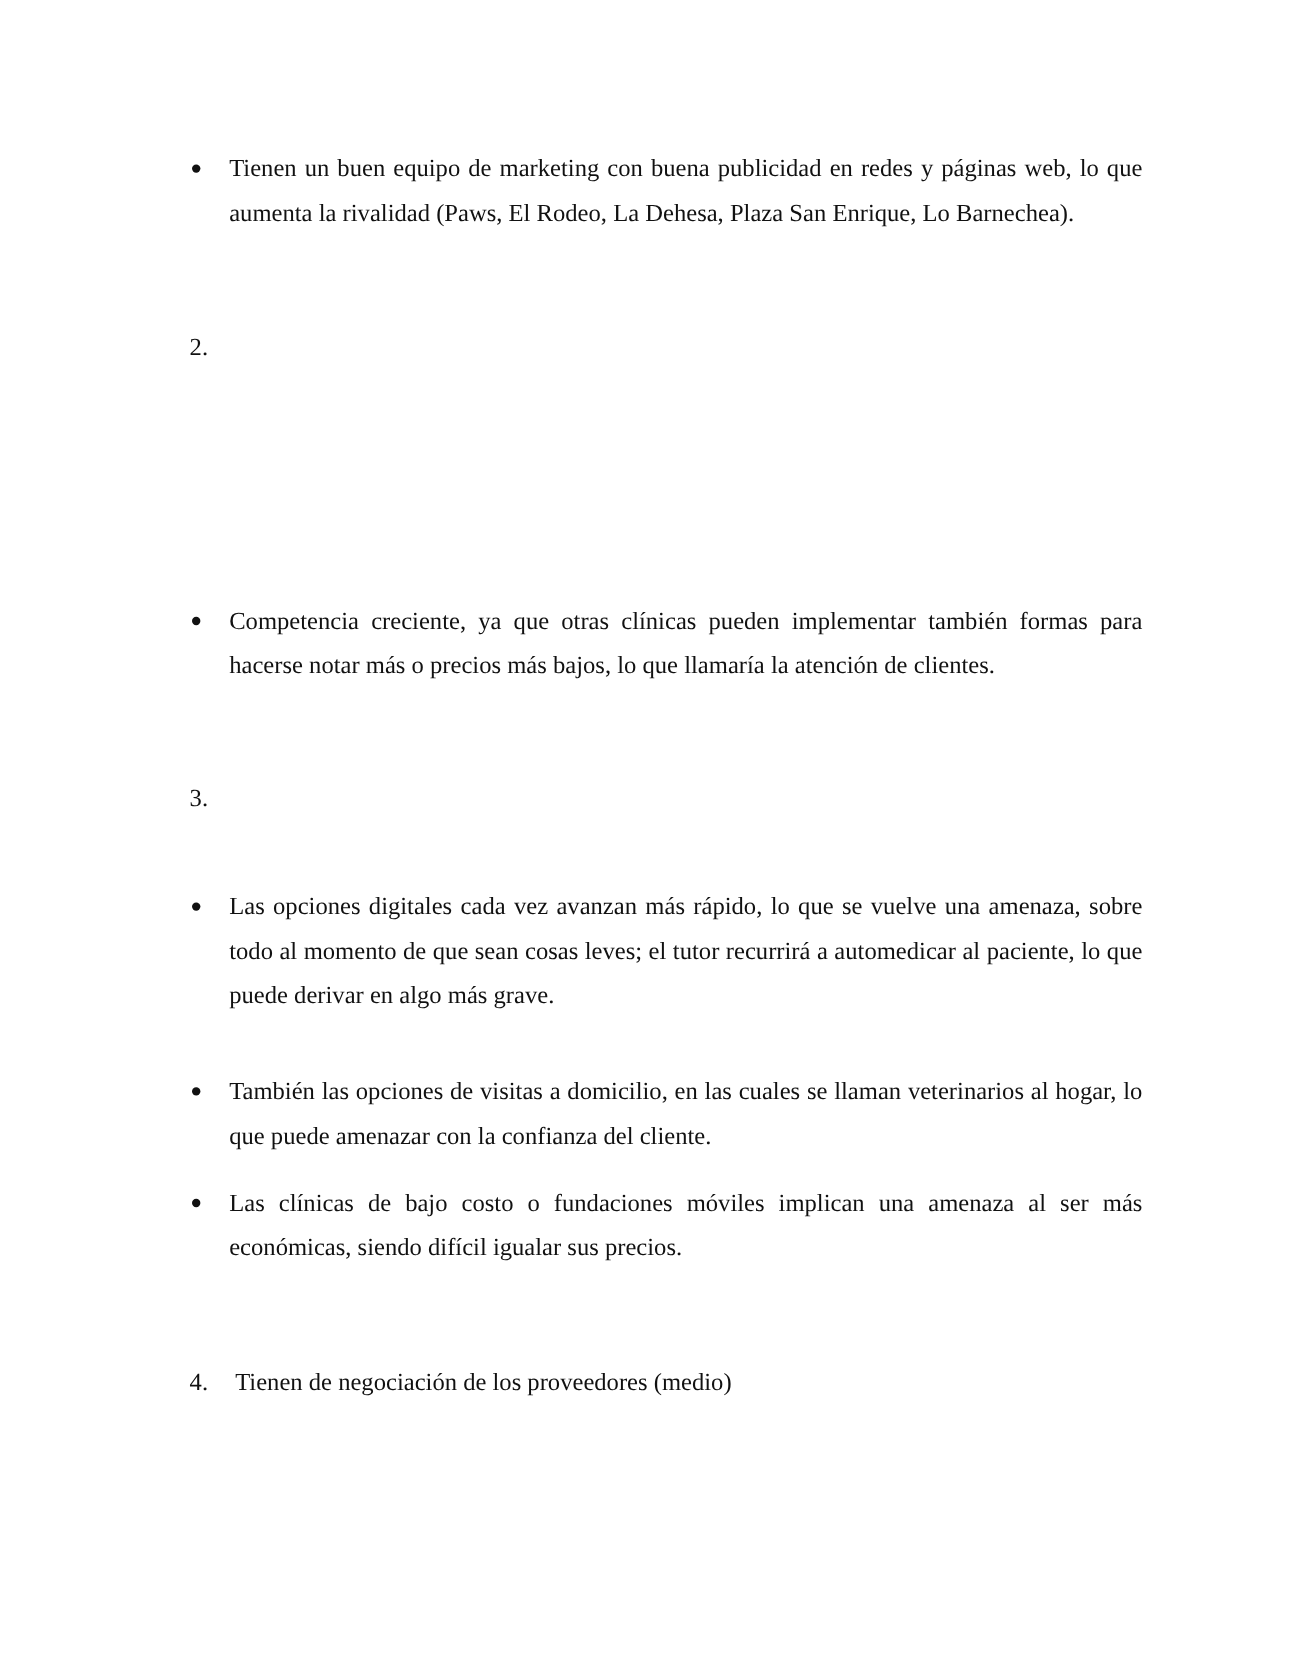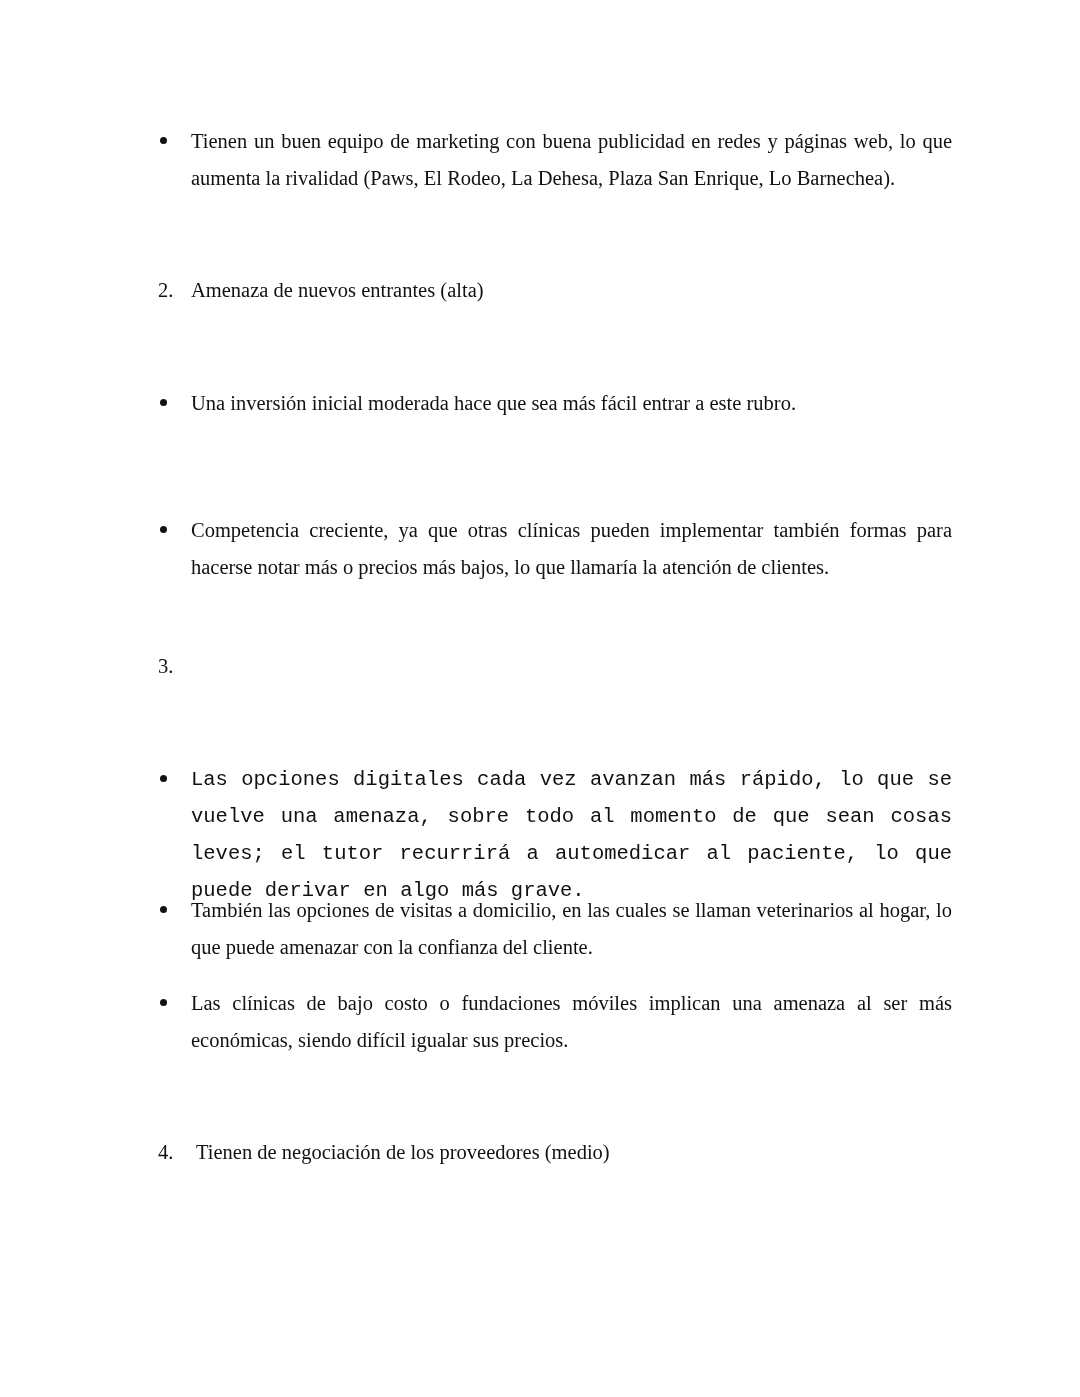--- a/index.html
+++ b/index.html
@@ -24,46 +24,39 @@
   <div class="block" style="top:123px;">
     <div class="bullet-item">
       <span class="bullet"></span>
       <span class="text last-left">Tienen un buen equipo de marketing con buena publicidad en redes y páginas web, lo que aumenta la rivalidad (Paws, El Rodeo, La Dehesa, Plaza San Enrique, Lo Barnechea).</span>
     </div>
   </div>
 
   <div class="block" style="top:272px;">
     <div class="heading">
       <span class="num">2.</span>
-      <span>Amenaza de nuevos entrantes (alta)</span>
-    </div>
-  </div>
-
-  <div class="block" style="top:385px;">
-    <div class="bullet-item">
-      <span class="bullet"></span>
-      <span class="text last-left">Una inversión inicial moderada hace que sea más fácil entrar a este rubro.</span>
     </div>
   </div>
 
 
-  <div class="block" style="top:512px;">
+
+  <div class="block" style="top:500px;">
     <div class="bullet-item">
       <span class="bullet"></span>
       <span class="text last-left">Competencia creciente, ya que otras clínicas pueden implementar también formas para hacerse notar más o precios más bajos, lo que llamaría la atención de clientes.</span>
     </div>
   </div>
 
   <div class="block" style="top:648px;">
     <div class="heading">
       <span class="num">3.</span>
     </div>
   </div>
 
-  <div class="block" style="top:761px;font-family:Liberation Mono, monospace;">
+  <div class="block" style="top:738px;">
     <div class="bullet-item">
       <span class="bullet"></span>
       <span class="text last-left">Las opciones digitales cada vez avanzan más rápido, lo que se vuelve una amenaza, sobre todo al momento de que sean cosas leves; el tutor recurrirá a automedicar al paciente, lo que puede derivar en algo más grave.</span>
     </div>
   </div>
 
   <div class="block" style="top:985px;">
     <div class="bullet-item">
       <span class="bullet"></span>
       <span class="text last-left">Las clínicas de bajo costo o fundaciones móviles implican una amenaza al ser más económicas, siendo difícil igualar sus precios.</span>

